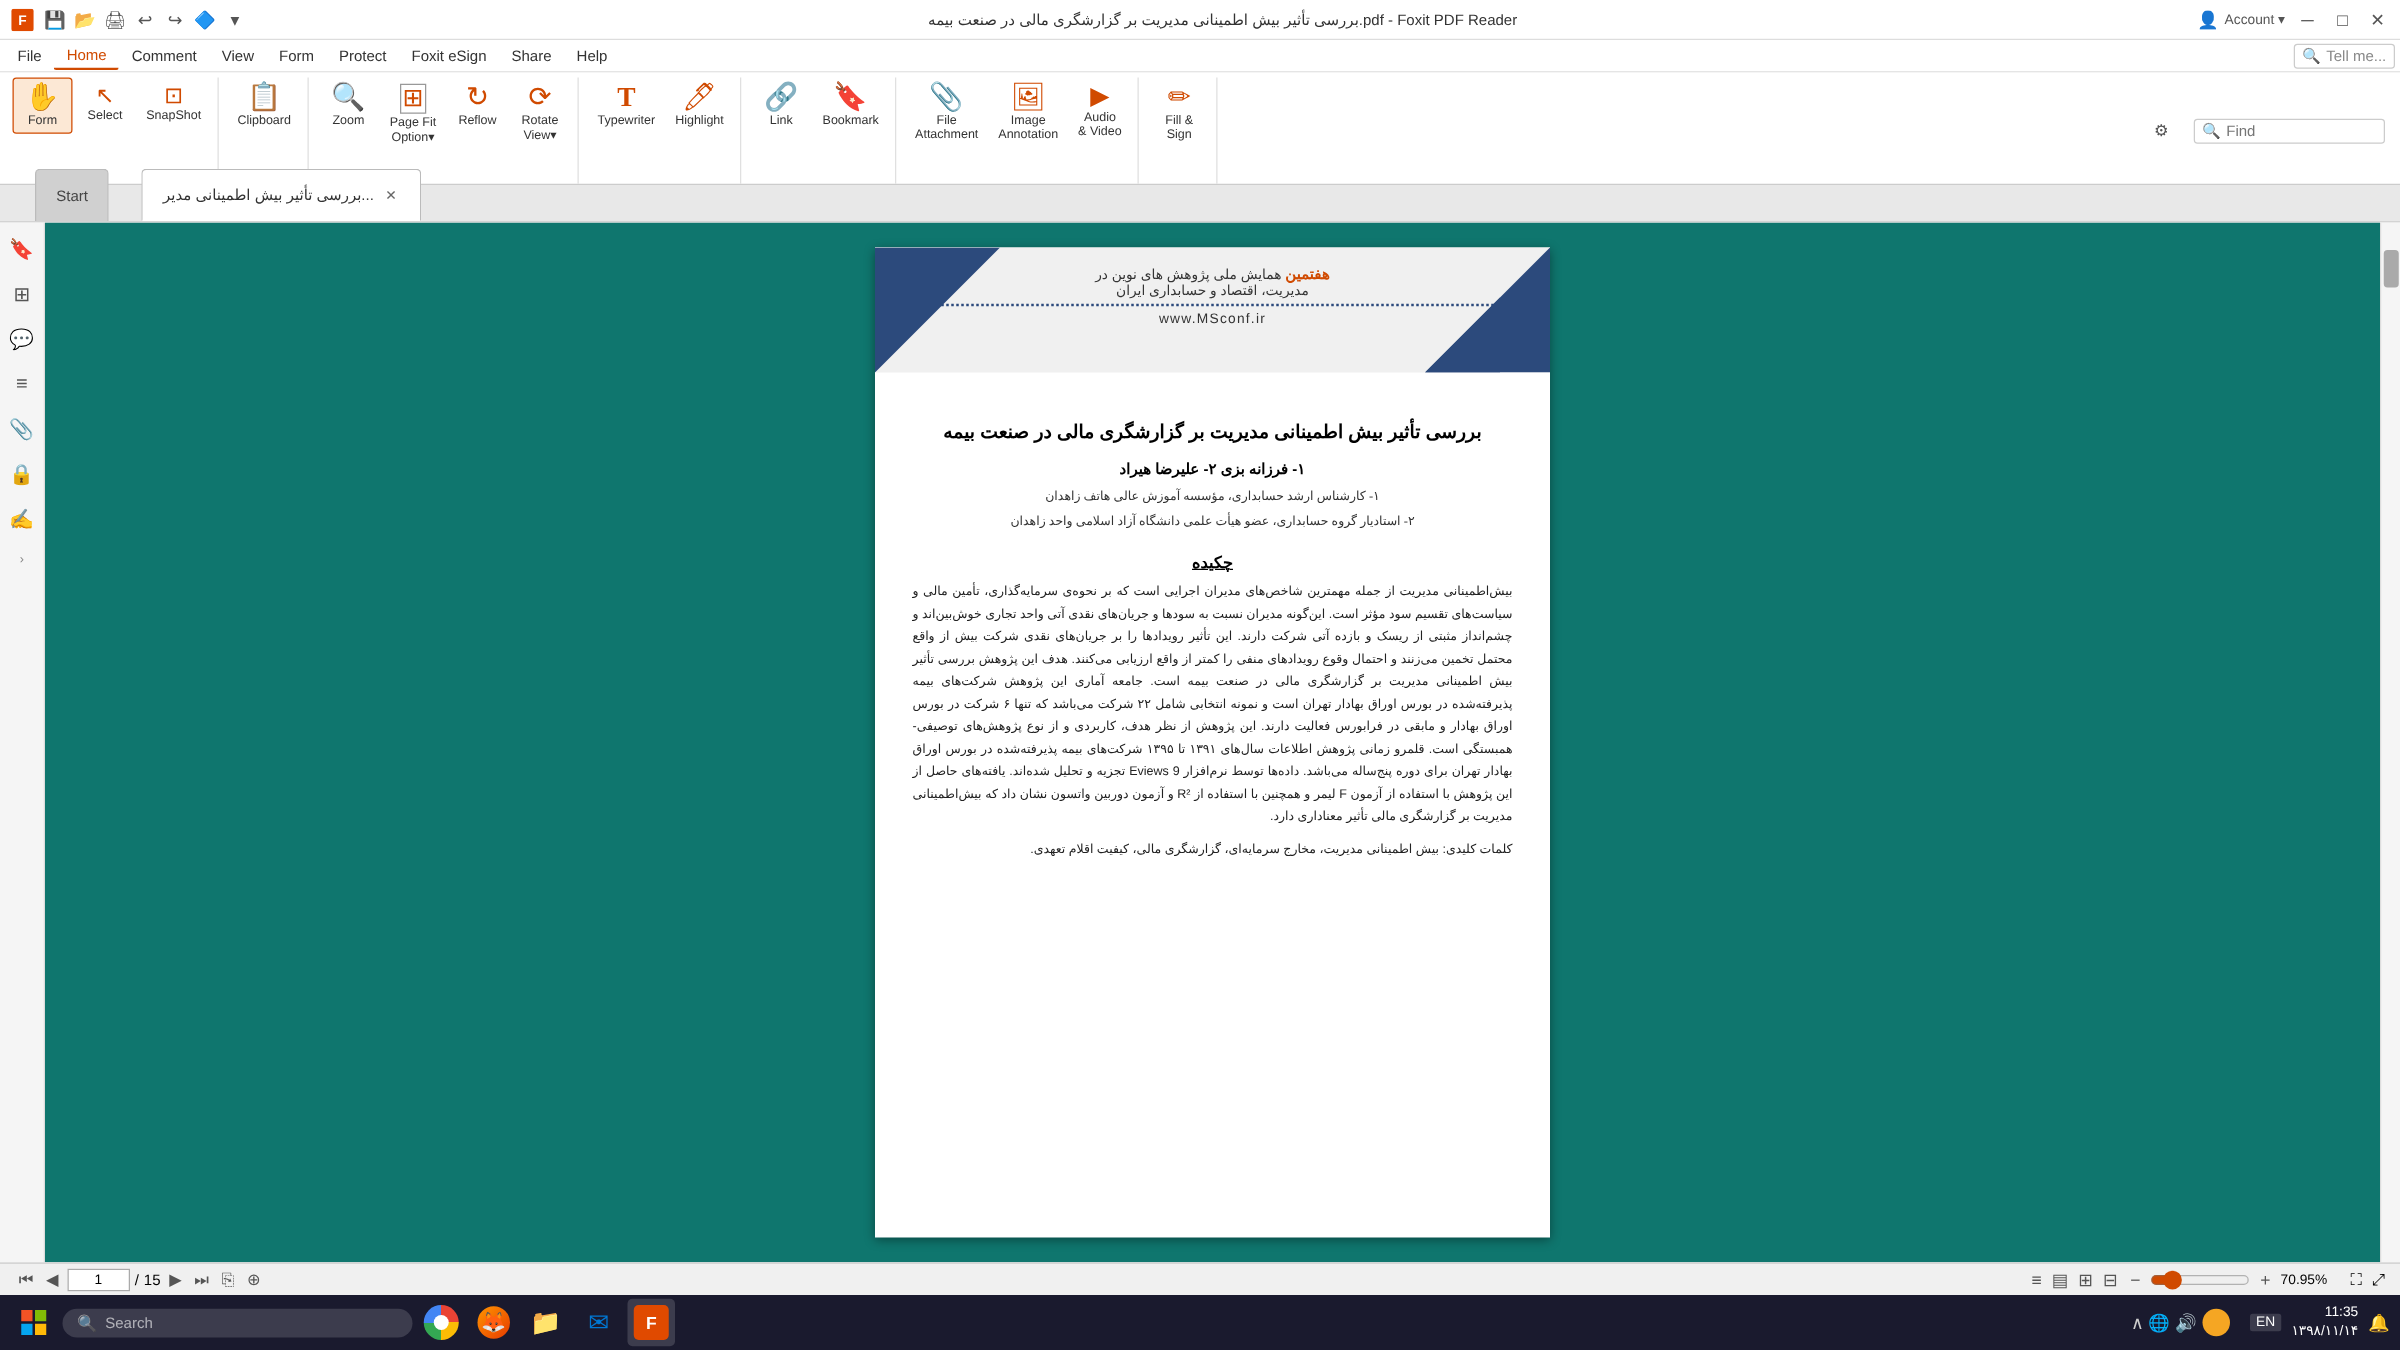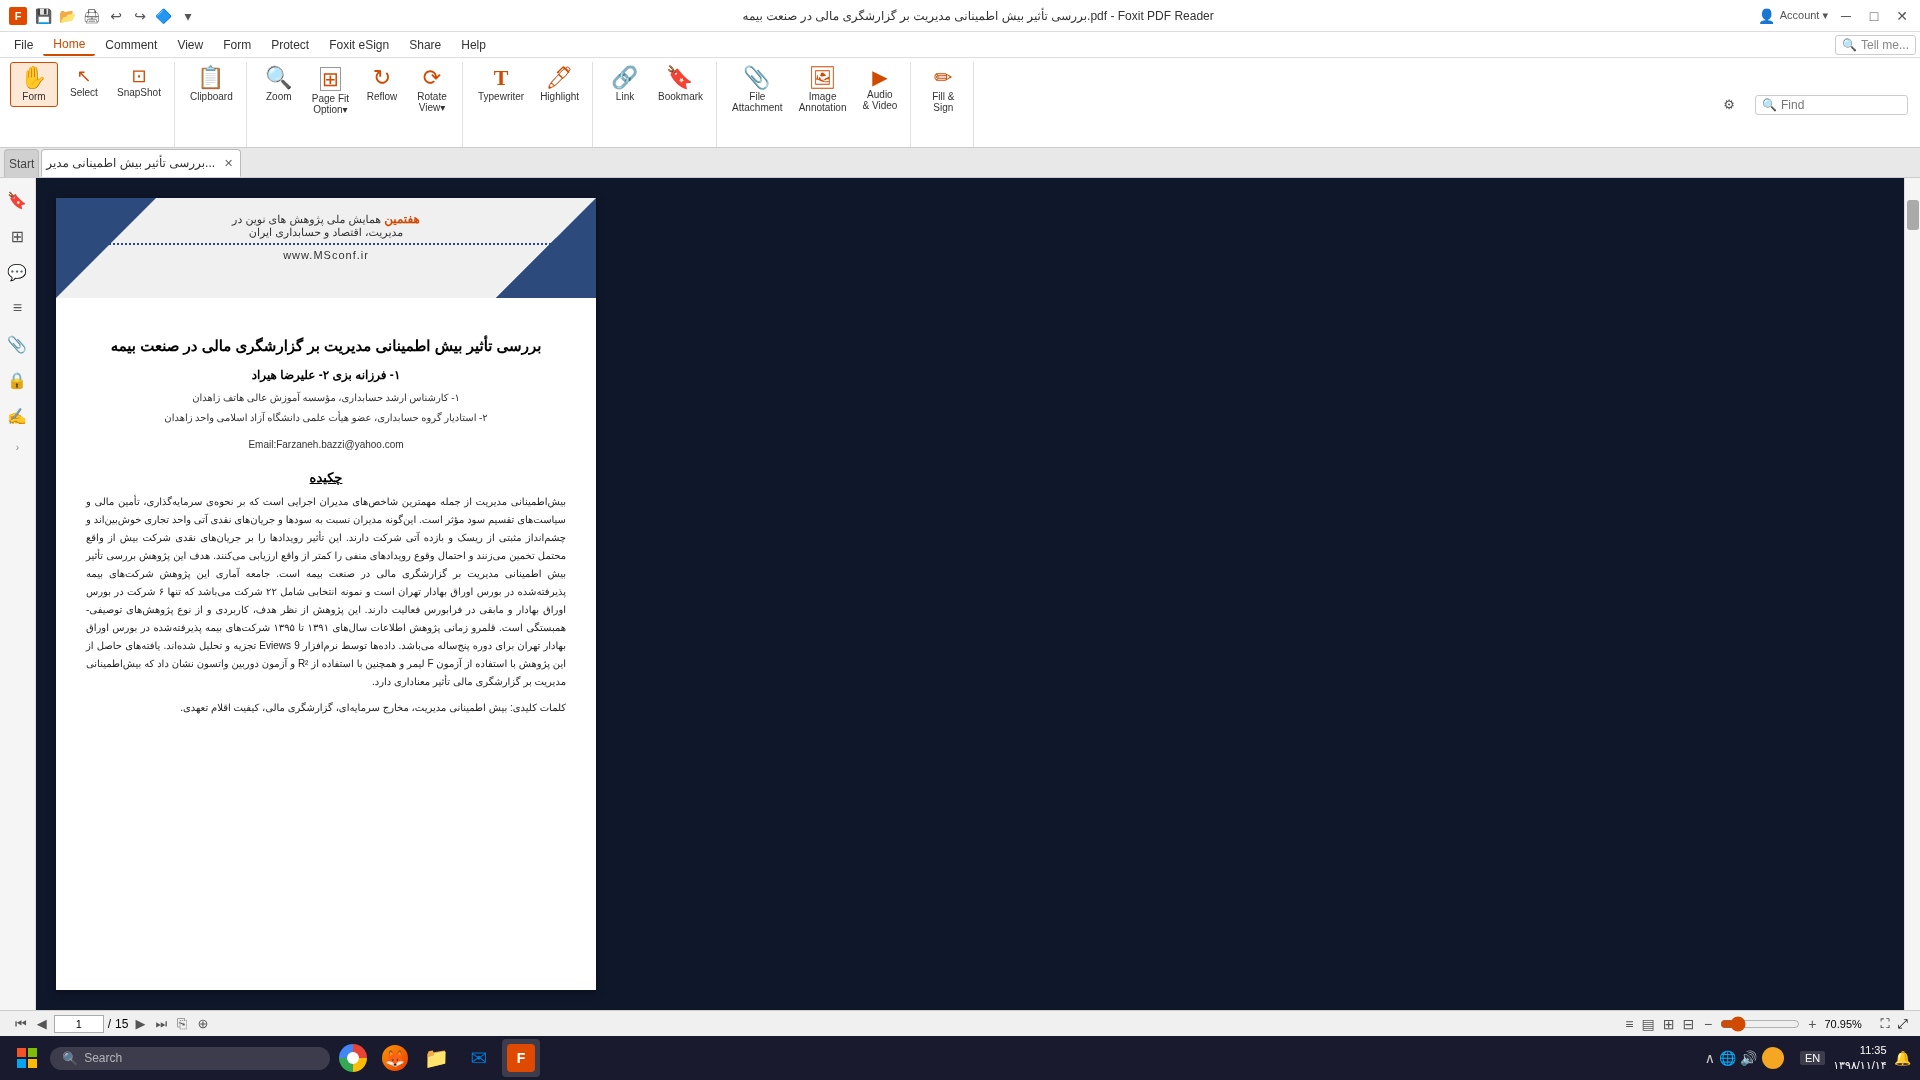--- a/index.html
+++ b/index.html
@@ -46,40 +46,40 @@
     
     .ribbon-search { display: flex; align-items: center; background: #fff; border: 1px solid #ccc; border-radius: 3px; padding: 2px 6px; gap: 4px; margin-left: 8px; }
     .ribbon-search input { border: none; outline: none; font-size: 12px; width: 140px; }
 
     
     .tabs-bar {
       height: 30px; background: #e8e8e8; border-bottom: 1px solid #ccc; display: flex; align-items: flex-end;
       padding: 0 4px; flex-shrink: 0;
     }
     .tab {
-      height: 28px; padding: 0 4px; display: flex; align-items: center; gap: 6px;
+      height: 42px; padding: 0 16px; display: flex; align-items: center; gap: 6px;
       background: #d0d0d0; border: 1px solid #bbb; border-bottom: none; cursor: pointer;
-      font-size: 12px; color: #444; border-radius: 4px 4px 0 0; margin-right: 2px;
+      font-size: 12px; color: #444; border-radius: 4px 4px 0 0; margin-right: 2px; margin-left: 24px;
     }
     .tab.active { background: #fff; border-bottom: 1px solid #fff; color: #333; z-index: 1; }
     .tab-close { font-size: 11px; color: #666; cursor: pointer; padding: 1px 3px; border-radius: 2px; }
 
     
     .main-area { flex: 1; display: flex; overflow: hidden; background: #f0f0f0; }
 
     
     .left-sidebar {
       width: 36px; background: #f5f5f5; border-right: 1px solid #ddd;
       display: flex; flex-direction: column; align-items: center; padding: 8px 0; gap: 8px; flex-shrink: 0;
     }
     .side-icon { width: 28px; height: 28px; display: flex; align-items: center; justify-content: center; cursor: pointer; border-radius: 3px; color: #555; font-size: 16px; }
     .side-expand { font-size: 10px; color: #888; cursor: pointer; margin-top: 4px; }
 
     
-    .pdf-container { flex: 1; overflow: auto; display: flex; justify-content: flex-start; padding: 20px; background: #0f172a; }
+    .pdf-container { flex: 1; overflow: auto; display: flex; justify-content: center; padding: 20px; background: #0f766e; }
     .pdf-page {
       background: #fff; width: 540px; min-height: 760px; box-shadow: 0 2px 8px rgba(0,0,0,0.4);
       padding: 0; position: relative; flex-shrink: 0;
     }
     .pdf-header { background: #f0f0f0; height: 100px; position: relative; overflow: hidden; }
     .triangle-left { position: absolute; left: 0; top: 0; width: 0; height: 0; border-left: 100px solid #2c4a7c; border-bottom: 100px solid transparent; }
     .triangle-right { position: absolute; right: 0; top: 0; width: 0; height: 0; border-right: 100px solid #2c4a7c; border-top: 100px solid transparent; }
     .triangle-right2 { position: absolute; right: 40px; bottom: 0; width: 0; height: 0; border-right: 60px solid #2c4a7c; border-top: 60px solid transparent; }
     .pdf-header-text { text-align: center; padding: 10px; font-size: 11px; color: #333; direction: rtl; }
     .pdf-header-text .conf-title { color: #d04a00; font-weight: bold; font-size: 12px; }
@@ -333,21 +333,20 @@
           <div class="website">www.MSconf.ir</div>
         </div>
       </div>
 
       <div class="pdf-content">
         <div class="pdf-title">بررسی تأثیر بیش اطمینانی مدیریت بر گزارشگری مالی در صنعت بیمه</div>
         <div class="pdf-authors">۱- فرزانه بزی  ۲- علیرضا هیراد</div>
         <div class="pdf-affil">۱- کارشناس ارشد حسابداری، مؤسسه آموزش عالی هاتف زاهدان</div>
         <div class="pdf-affil">۲- استادیار گروه حسابداری، عضو هیأت علمی دانشگاه آزاد اسلامی واحد زاهدان</div>
         <div class="pdf-emails">
-          <div>Email:Farzaneh.bazzi@yahoo.com</div>
         </div>
         <div class="pdf-abstract-title">چکیده</div>
         <div class="pdf-abstract">بیش‌اطمینانی مدیریت از جمله مهمترین شاخص‌های مدیران اجرایی است که بر نحوه‌ی سرمایه‌گذاری، تأمین مالی و سیاست‌های تقسیم سود مؤثر است. این‌گونه مدیران نسبت به سودها و جریان‌های نقدی آتی واحد تجاری خوش‌بین‌اند و چشم‌انداز مثبتی از ریسک و بازده آتی شرکت دارند. این تأثیر رویدادها را بر جریان‌های نقدی شرکت بیش از واقع محتمل تخمین می‌زنند و احتمال وقوع رویدادهای منفی را کمتر از واقع ارزیابی می‌کنند. هدف این پژوهش بررسی تأثیر بیش اطمینانی مدیریت بر گزارشگری مالی در صنعت بیمه است. جامعه آماری این پژوهش شرکت‌های بیمه پذیرفته‌شده در بورس اوراق بهادار تهران است و نمونه انتخابی شامل ۲۲ شرکت می‌باشد که تنها ۶ شرکت در بورس اوراق بهادار و مابقی در فرابورس فعالیت دارند. این پژوهش از نظر هدف، کاربردی و از نوع پژوهش‌های توصیفی- همبستگی است. قلمرو زمانی پژوهش اطلاعات سال‌های ۱۳۹۱ تا ۱۳۹۵ شرکت‌های بیمه پذیرفته‌شده در بورس اوراق بهادار تهران برای دوره پنج‌ساله می‌باشد. داده‌ها توسط نرم‌افزار Eviews 9 تجزیه و تحلیل شده‌اند. یافته‌های حاصل از این پژوهش با استفاده از آزمون F لیمر و همچنین با استفاده از R² و آزمون دوربین واتسون نشان داد که بیش‌اطمینانی مدیریت بر گزارشگری مالی تأثیر معناداری دارد.</div>
         <div class="pdf-keywords">کلمات کلیدی: بیش اطمینانی مدیریت، مخارج سرمایه‌ای، گزارشگری مالی، کیفیت اقلام تعهدی.</div>
       </div>
     </div>
   </div>
 
   <div class="right-sidebar">
     <div style="width:12px; height:30px; background:#aaa; border-radius:3px; margin-top:20px; cursor:pointer;"></div>

